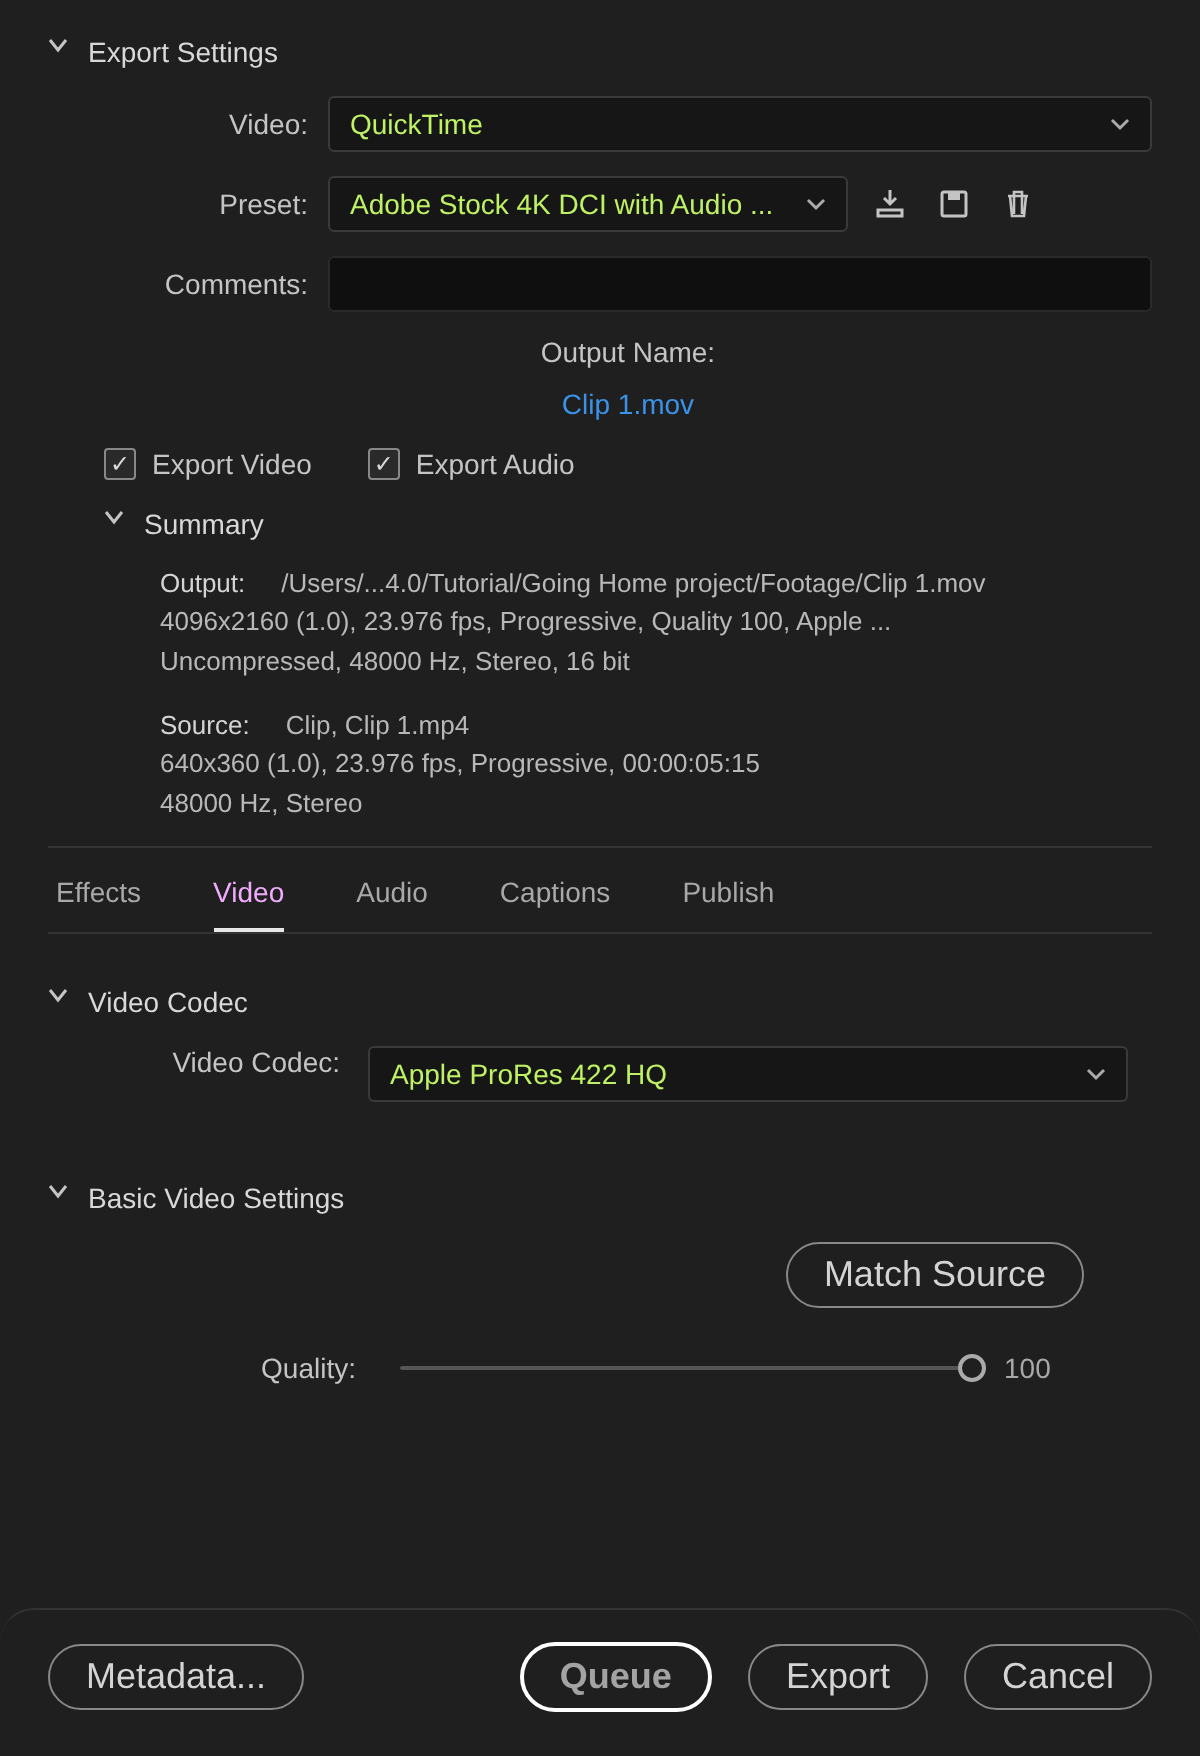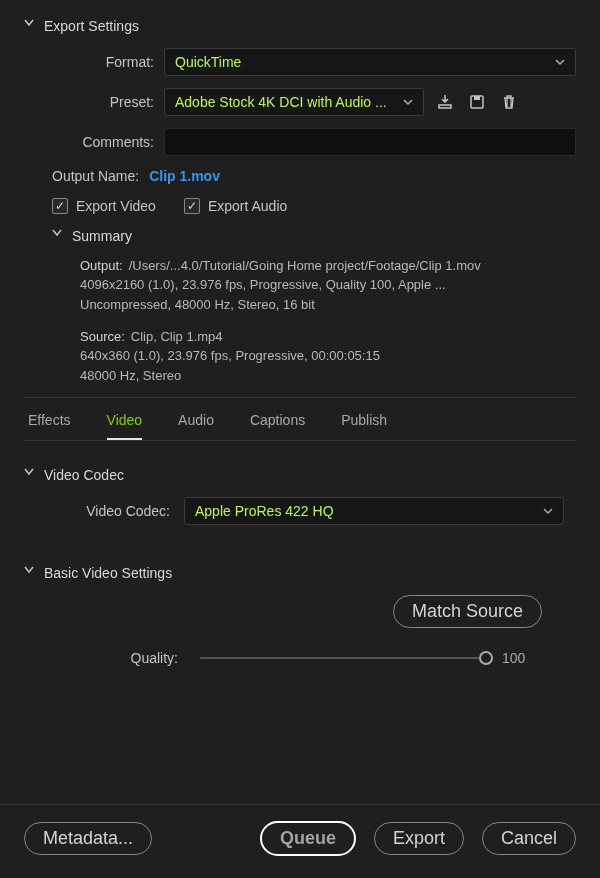--- a/index.html
+++ b/index.html
@@ -68,63 +68,63 @@
 
   .text-input {
     flex: 1; height: 28px;
     background: #0f0f0f;
     border: 1px solid #2a2a2a;
     border-radius: 3px;
     color: #d0d0d0;
     padding: 0 8px;
   }
 
-  .outname-row { display:flex; align-items:center; gap:10px; margin: 4px 0 14px 0; padding-left: 28px;}
+  .outname-row { display:flex; align-items:center; gap:10px; margin: 4px 0 14px 0; padding-left: 28px; flex-direction: column;}
   .outname-row .olabel { color:#c4c4c4; }
-  .link { color: #3a93e8; cursor: pointer; font-weight: bold; }
+  .link { color: #3a93e8; cursor: pointer; }
 
   .chk-row { display:flex; gap: 28px; padding-left: 28px; margin-bottom: 14px;}
   .chk {
     display:flex; align-items:center; gap:8px; cursor:pointer;
   }
   .chkbox {
     width:16px; height:16px; border:1px solid #888; border-radius:2px;
     display:inline-flex; align-items:center; justify-content:center;
     background:#2a2a2a;
   }
   .chkbox.checked::after{
     content:"✓"; font-size:12px; color:#d8d8d8; line-height:1;
   }
 
   .summary-block { padding-left: 56px; margin-bottom: 10px;}
-  .summary-block .line { display:flex; gap:6px; margin-bottom:2px; color:#b8b8b8; font-size:13px;}
+  .summary-block .line { display:flex; gap:18px; margin-bottom:2px; color:#b8b8b8; font-size:13px;}
   .summary-block .lhead { color:#d4d4d4; }
   .summary-block .lines { color:#b8b8b8; font-size:13px; line-height:1.55;}
   .summary-block + .summary-block { margin-top:14px; }
 
   hr.divider {
     border: none; border-top: 1px solid #333;
     margin: 10px 0 0 0;
   }
 
   .tabs {
     display:flex; gap:36px;
     padding: 14px 4px 0 4px;
     border-bottom: 1px solid #333;
   }
   .tab {
     padding-bottom: 10px;
     color:#a8a8a8;
     cursor:pointer;
   }
-  .tab.active { color:#84cc16; border-bottom:2px solid #e6e6e6; }
+  .tab.active { color:#f0abfc; border-bottom:2px solid #e6e6e6; }
 
   .sub-section { padding: 18px 0 0 0; }
 
-  .vc-row { display:flex; align-items:center; margin: 14px 0 6px 0; }
+  .vc-row { display:flex; margin: 14px 0 6px 0; }
   .vc-row .label { width:160px; text-align:right; padding-right:14px; }
   .vc-row .dropdown { max-width: 380px; flex:1; }
 
   .match-source {
     display:flex; justify-content:flex-end; padding-right: 34px;
     margin: 10px 0 22px 0;
   }
   .pill {
     border:1px solid #888; border-radius: 18px;
     padding: 5px 18px; color:#d4d4d4; cursor:pointer;
@@ -148,39 +148,40 @@
     border:2px solid #aaa; background:#1f1f1f;
   }
   .slider-val { width:34px; color:#a8a8a8; }
 
   .footer {
     position:absolute; left:0; right:0; bottom:0;
     border-top:1px solid #333;
     padding: 16px 24px 22px 24px;
     display:flex; align-items:center; gap: 18px;
     background:#1f1f1f;
+    border-radius:17px;
   }
   .footer .spacer{ flex:1; }
 </style>
 </head>
 <body>
 
 <div class="panel">
 
   <div class="section-head">
     <span class="twisty">
       <svg viewBox="0 0 10 10">
           <path d="M1 2 L5 7 L9 2" fill="none" stroke="#c4c4c4" stroke-width="1.5"></path>
         </svg>
     </span>
     <span class="head-label">Export Settings</span>
   </div>
 
   <div class="row">
-    <div class="label">Format:</div>
+    <div class="label">Video:</div>
     <div class="field">
       <div class="dropdown">
         <span>QuickTime</span>
         <svg class="chev" viewBox="0 0 10 10">
             <path d="M1 3 L5 7 L9 3" fill="none" stroke="#aaa" stroke-width="1.5"></path>
           </svg>
       </div>
     </div>
   </div>
 

